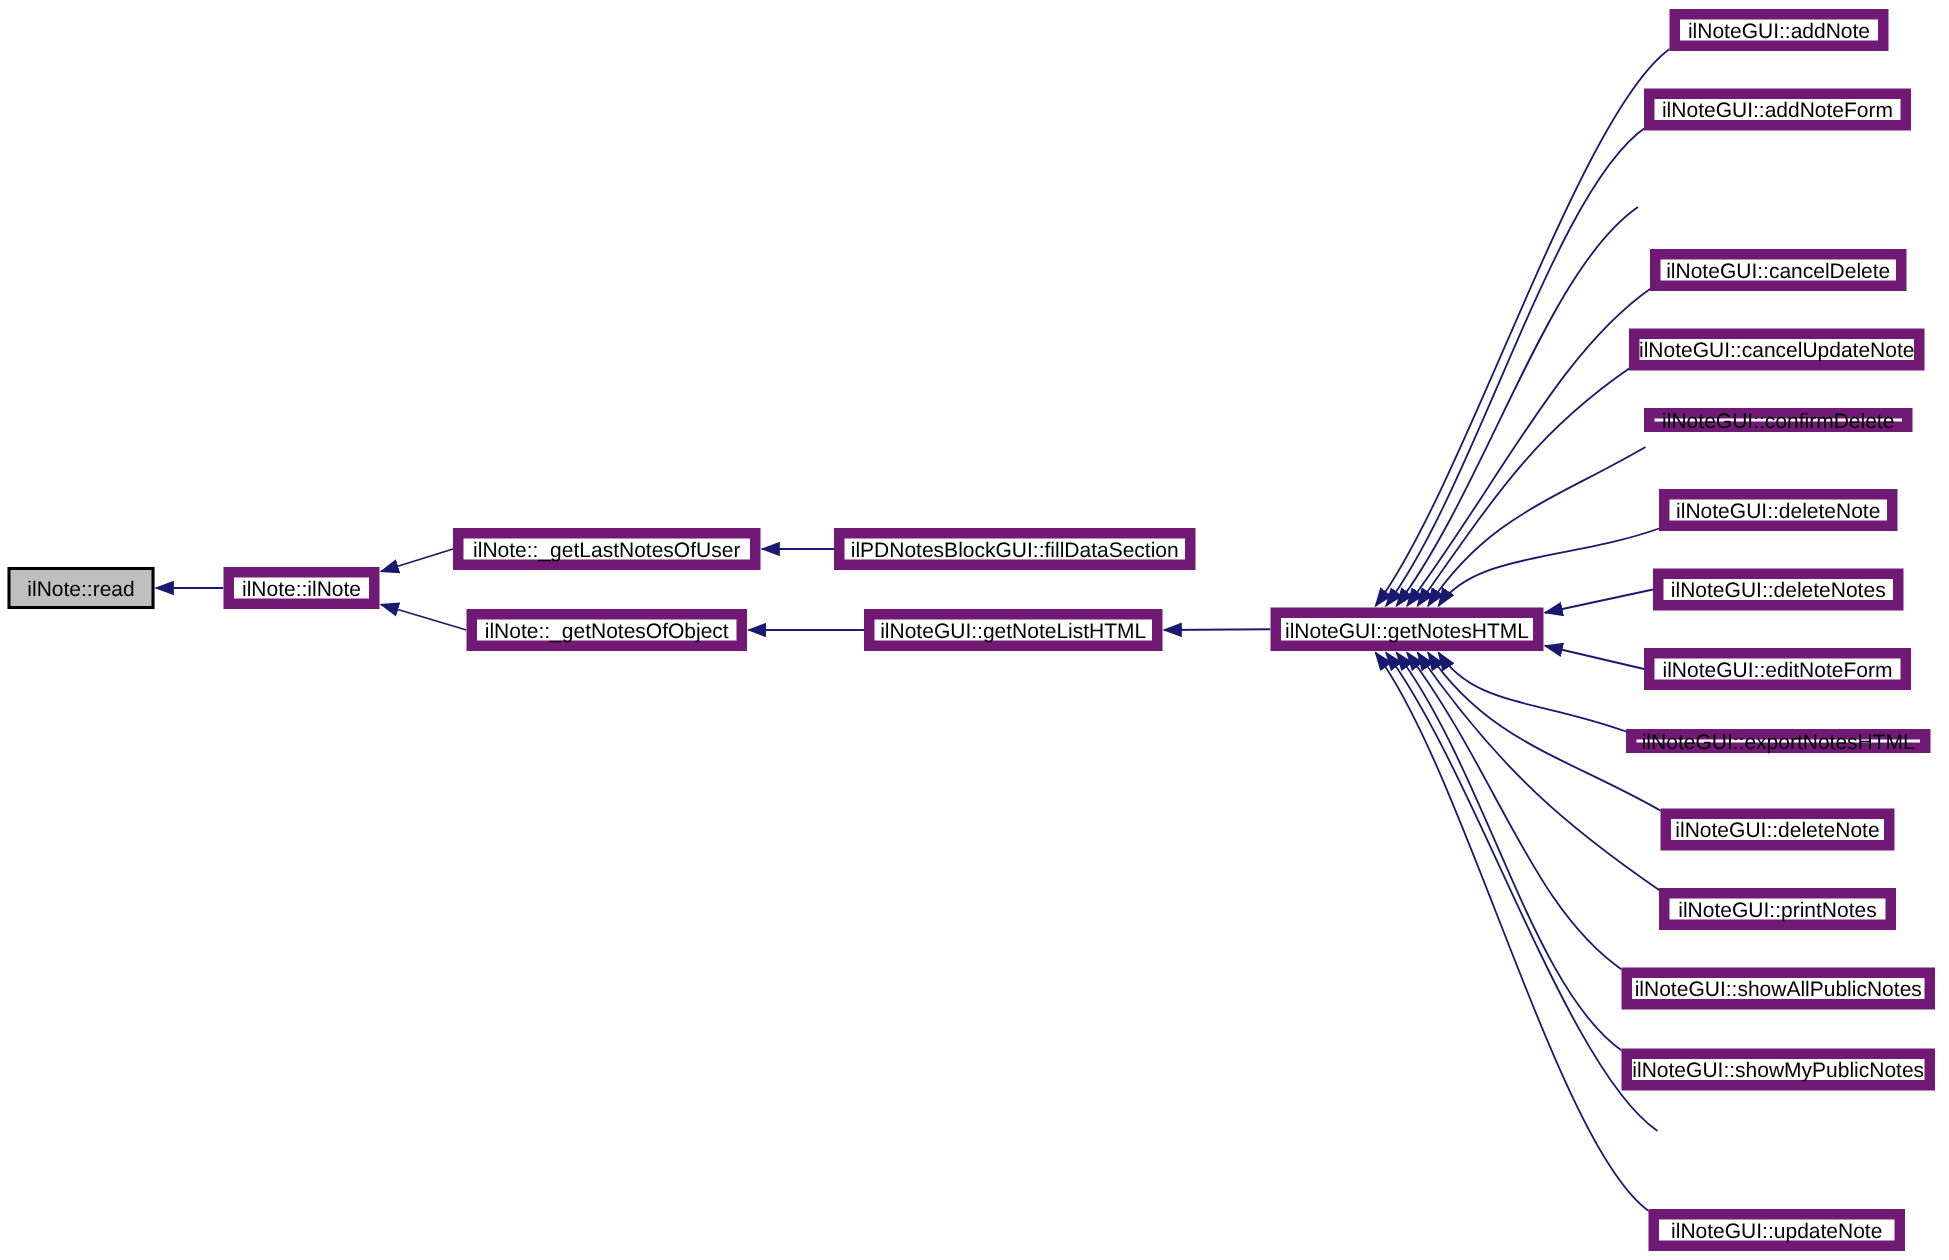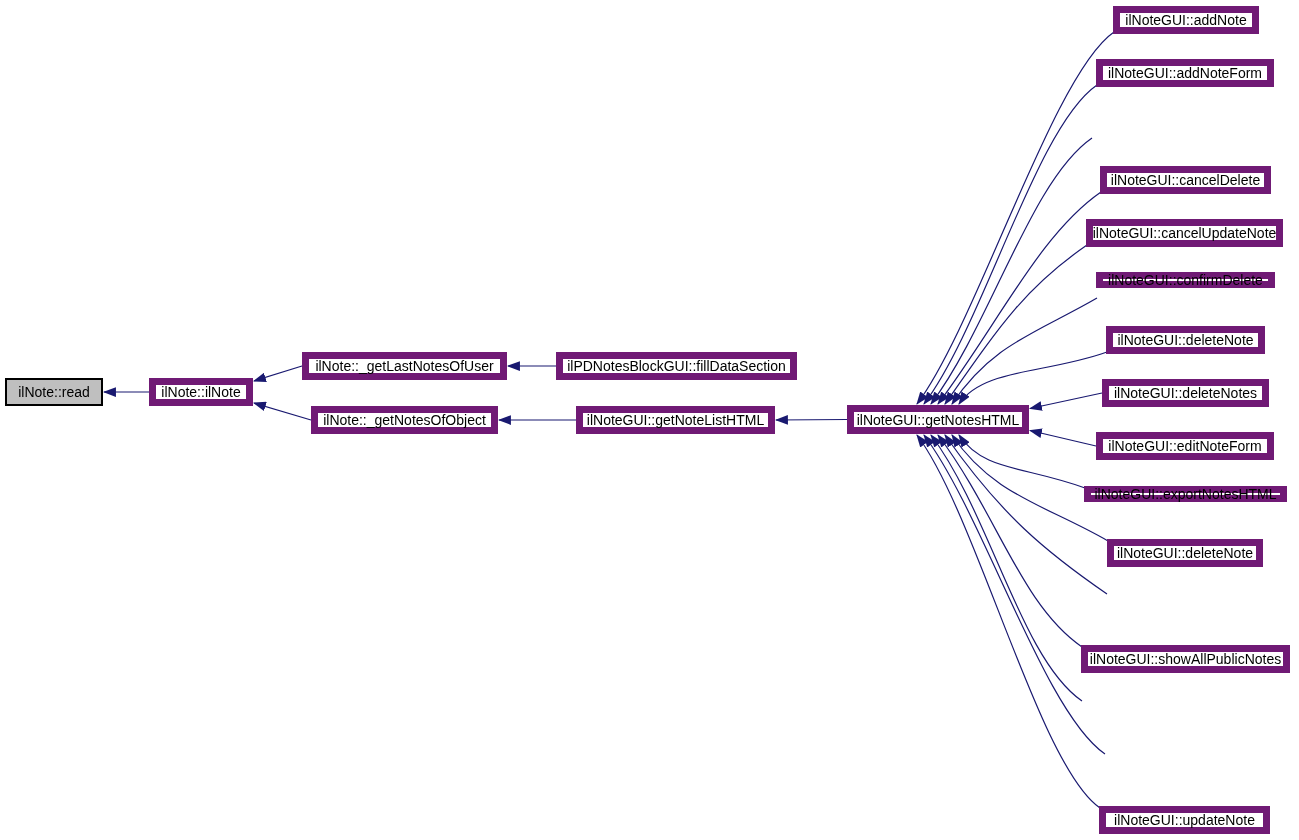--- a/index.html
+++ b/index.html
@@ -125,24 +125,30 @@
   </div>
 
   <div class="node" style="left:1084px;top:486px;width:203px;height:16px">
     <span>ilNoteGUI::exportNotesHTML</span>
   </div>
 
   <div class="node" style="left:1107px;top:539px;width:156px;height:28px">
     <span>ilNoteGUI::deleteNote</span>
   </div>
 
+  <div class="node" style="left:1106px;top:592px;width:158px;height:28px">
+    <span>ilNoteGUI::printNotes</span>
+  </div>
 
   <div class="node" style="left:1081px;top:645px;width:209px;height:28px">
     <span>ilNoteGUI::showAllPublicNotes</span>
   </div>
 
+  <div class="node" style="left:1081px;top:699px;width:209px;height:28px">
+    <span>ilNoteGUI::showMyPublicNotes</span>
+  </div>
 
 
   <div class="node" style="left:1099px;top:806px;width:171px;height:28px">
     <span>ilNoteGUI::updateNote</span>
   </div>
 
 </div>
 
 </body></html>

